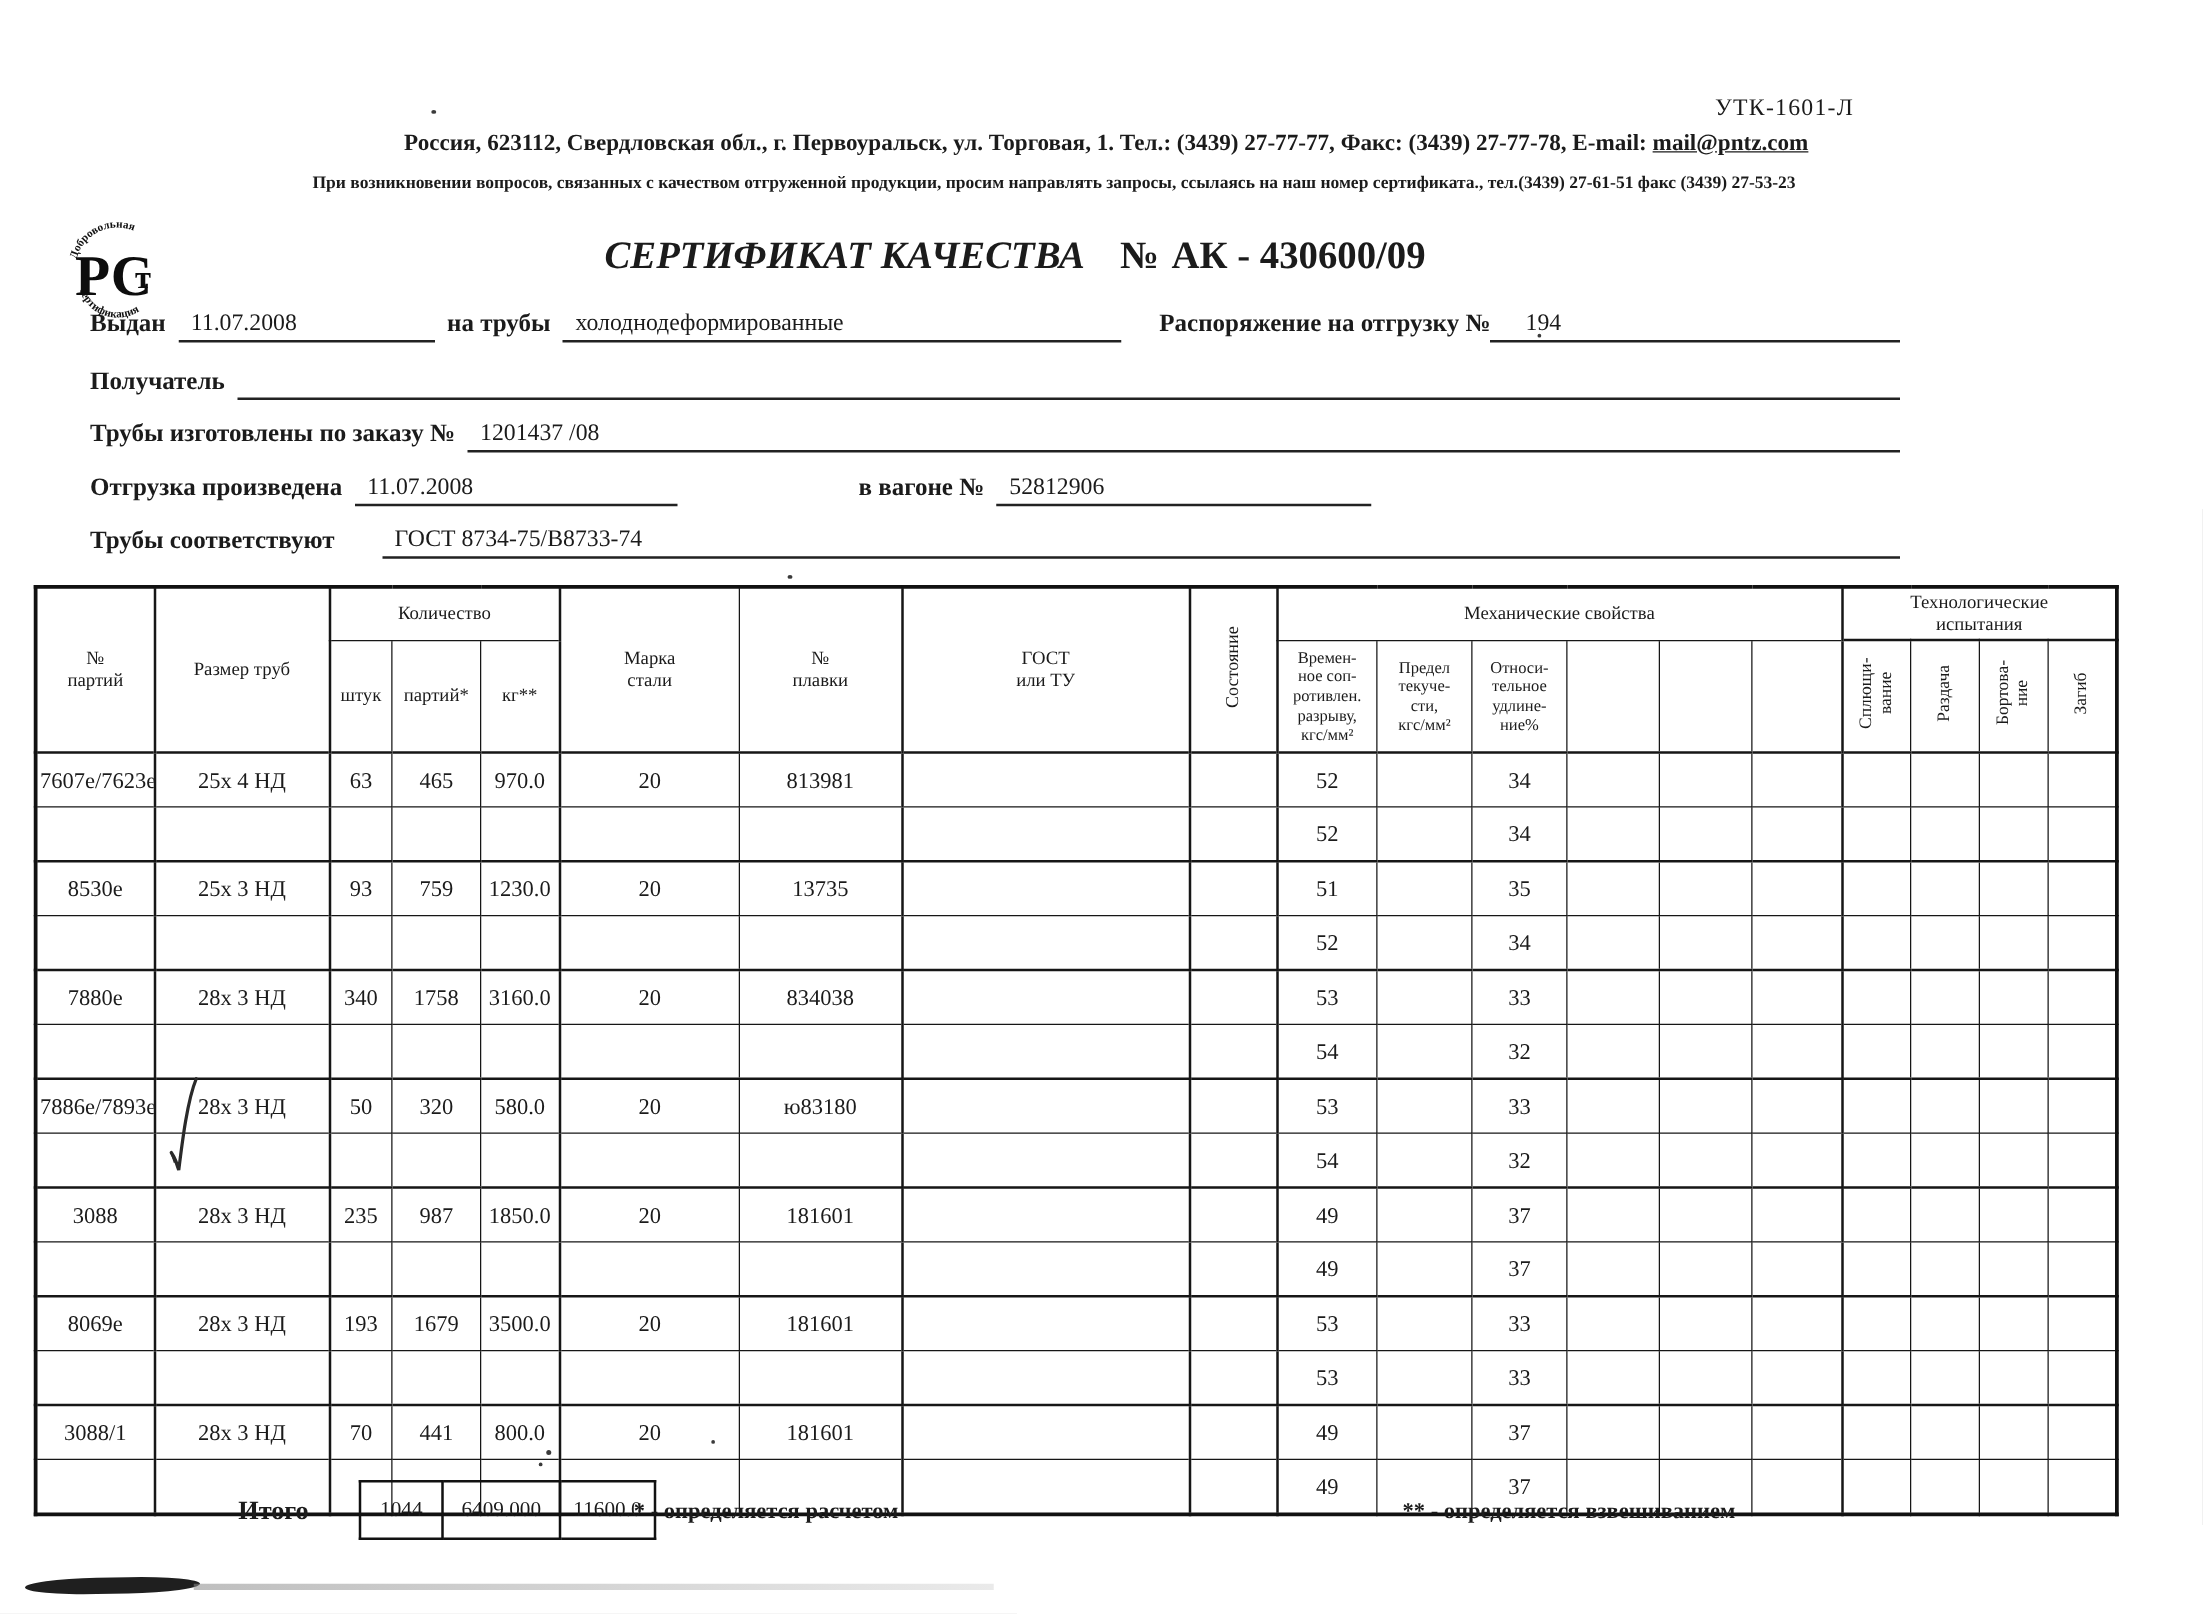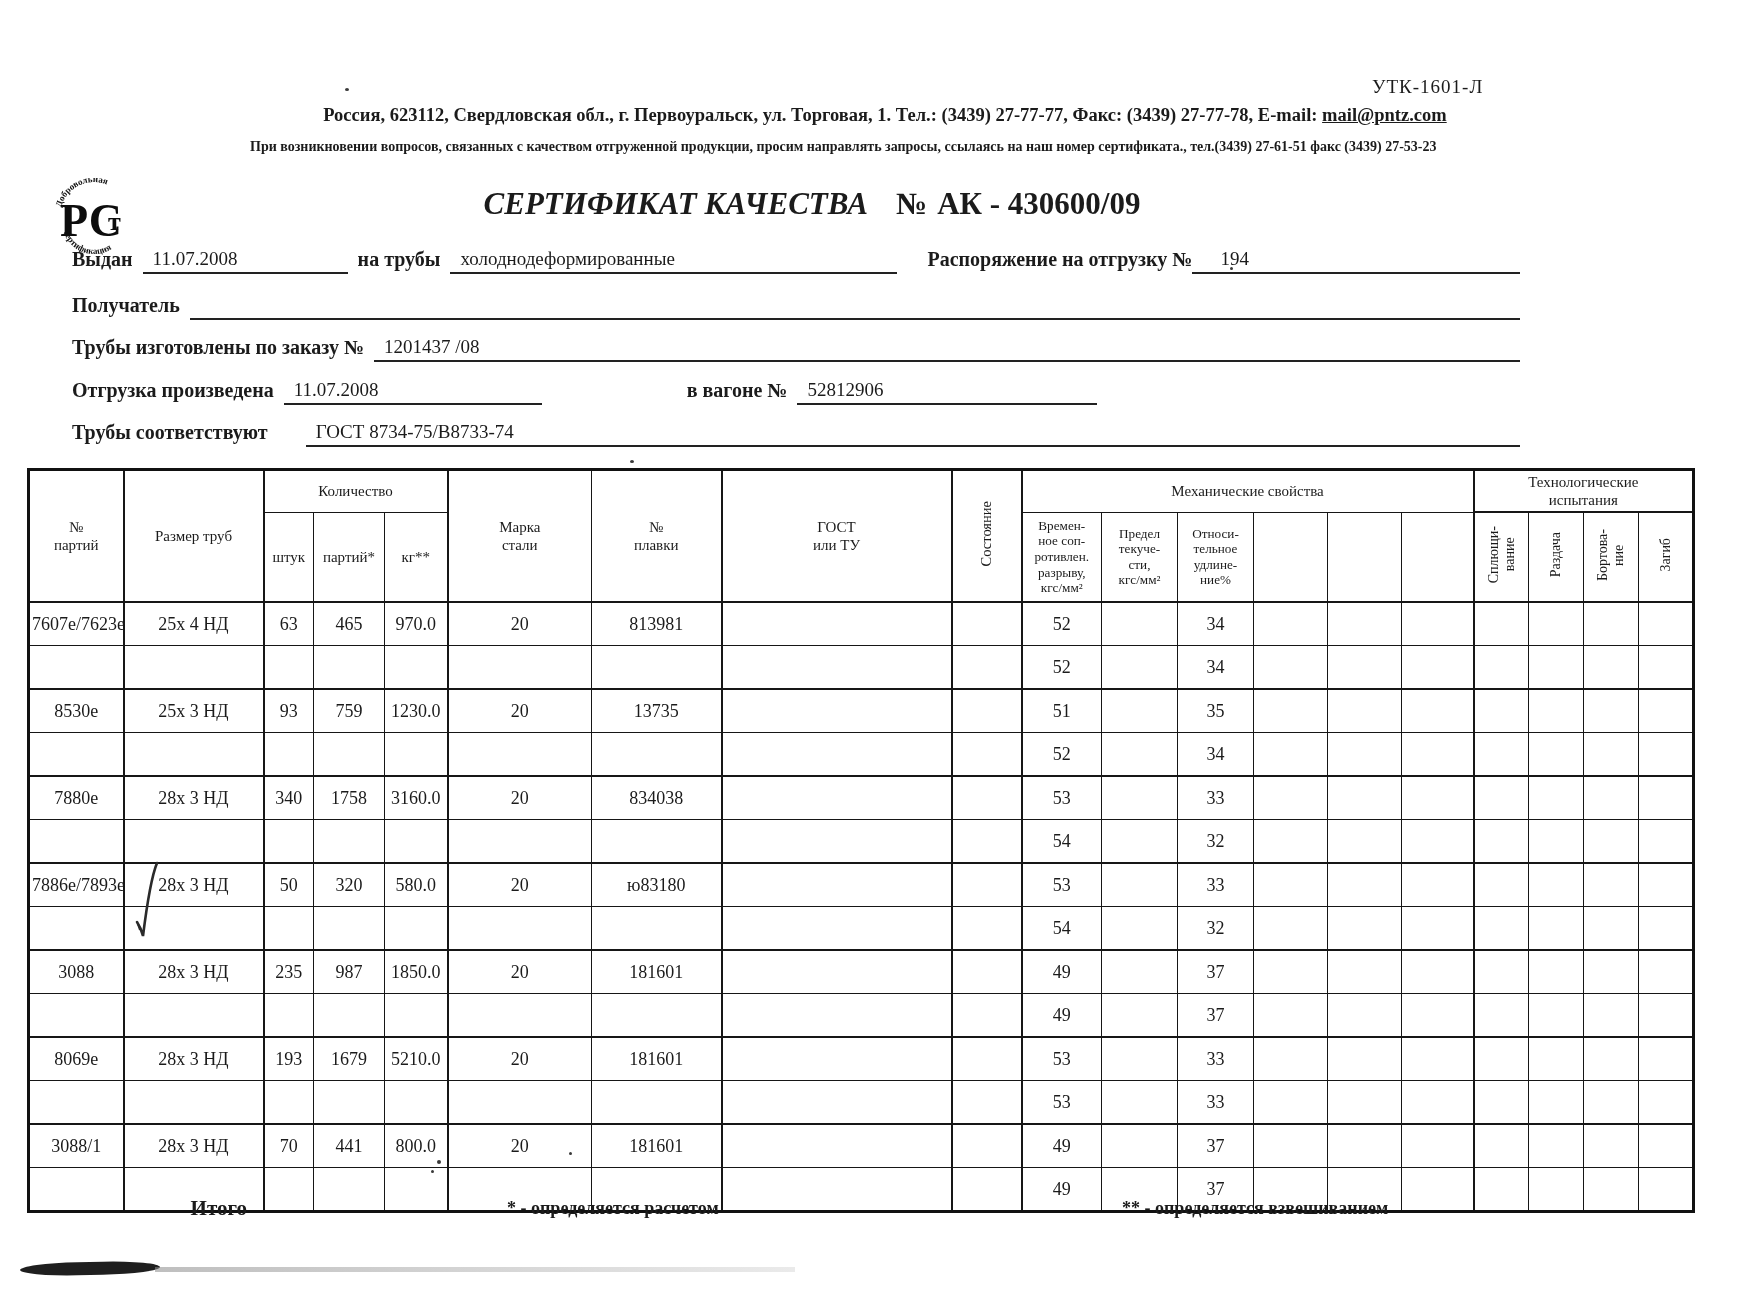--- a/index.html
+++ b/index.html
@@ -403,21 +403,21 @@
           <td class="c15"></td>
           <td class="c16"></td>
           <td class="c17"></td>
           <td class="c18"></td>
         </tr>
         <tr>
           <td class="c0">8069е</td>
           <td class="c1">28х 3 НД</td>
           <td class="c2">193</td>
           <td class="c3">1679</td>
-          <td class="c4">5210.0</td>
+          <td class="c4">3500.0</td>
           <td class="c5">20</td>
           <td class="c6">181601</td>
           <td class="c7"></td>
           <td class="c8"></td>
           <td class="c9">53</td>
           <td class="c10"></td>
           <td class="c11">33</td>
           <td class="c12"></td>
           <td class="c13"></td>
           <td class="c14"></td>
@@ -486,20 +486,29 @@
           <td class="c14"></td>
           <td class="c15"></td>
           <td class="c16"></td>
           <td class="c17"></td>
           <td class="c18"></td>
         </tr>
       </tbody>
   </table>
 
   <div class="totals-label">Итого</div>
+  <table class="totals-boxes">
+    <tbody>
+        <tr>
+      <td style="width:56px">1044</td>
+      <td style="width:84px">6409.000</td>
+      <td style="width:66px">11600.0</td>
+    </tr>
+  </tbody>
+    </table>
   <div class="note1">* - определяется расчетом</div>
   <div class="note2">** - определяется взвешиванием</div>
 
   <div class="pen-check">
     <svg width="36" height="90" viewBox="0 0 36 90">
       <path d="M6 62 Q10 68 12 76 C15 52 19 20 26 3" fill="none" stroke="#2a2a2a" stroke-width="2.6" stroke-linecap="round"></path>
       <path d="M9 70 L7 64" fill="none" stroke="#2a2a2a" stroke-width="2"></path>
     </svg>
   </div>
 

